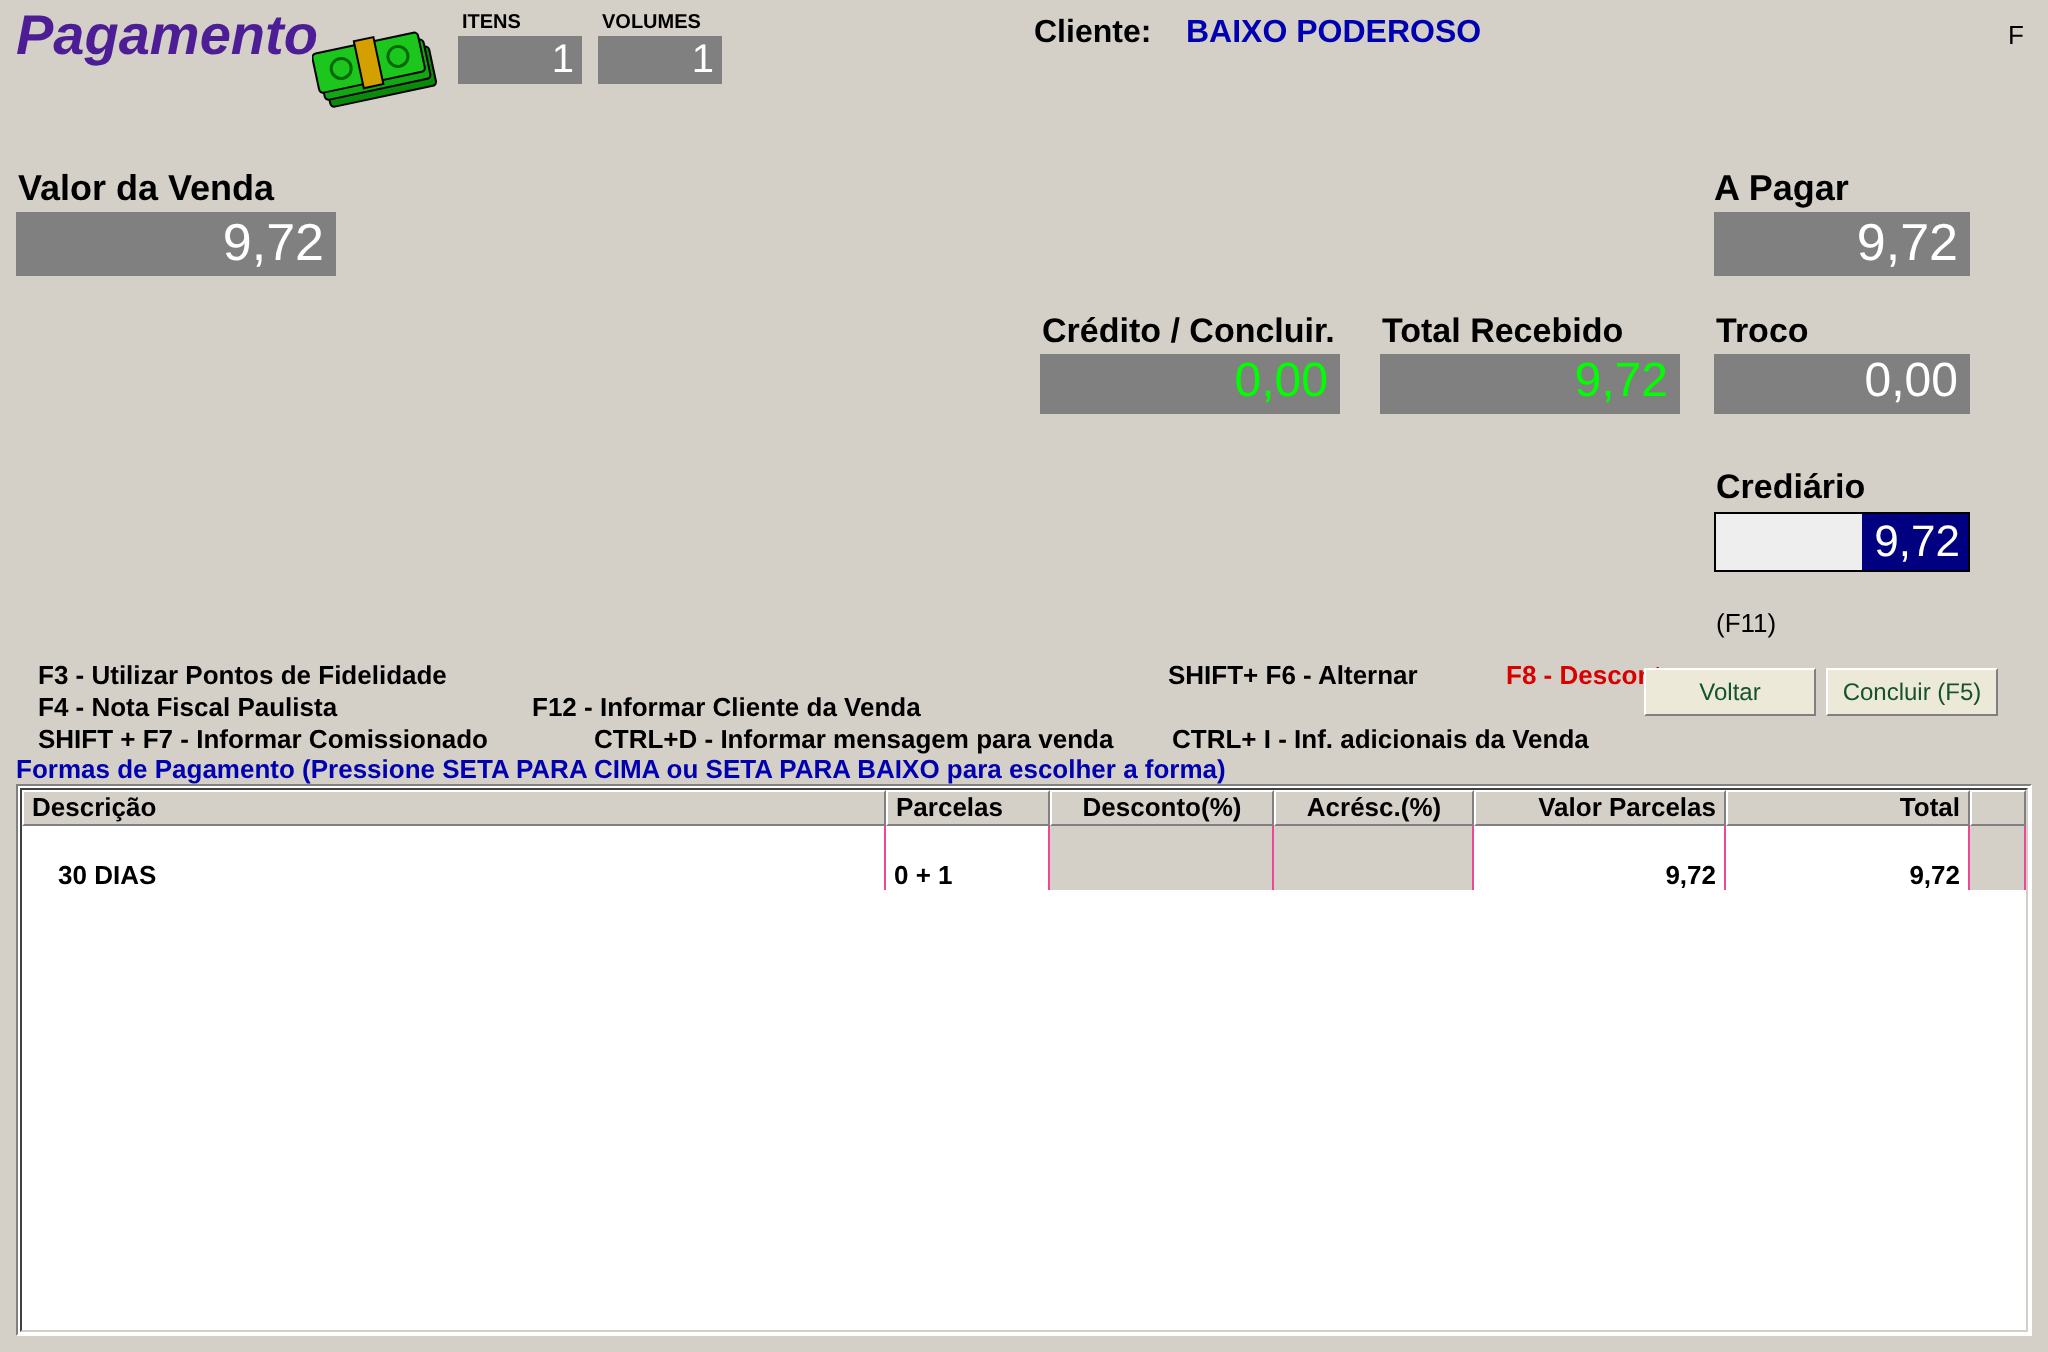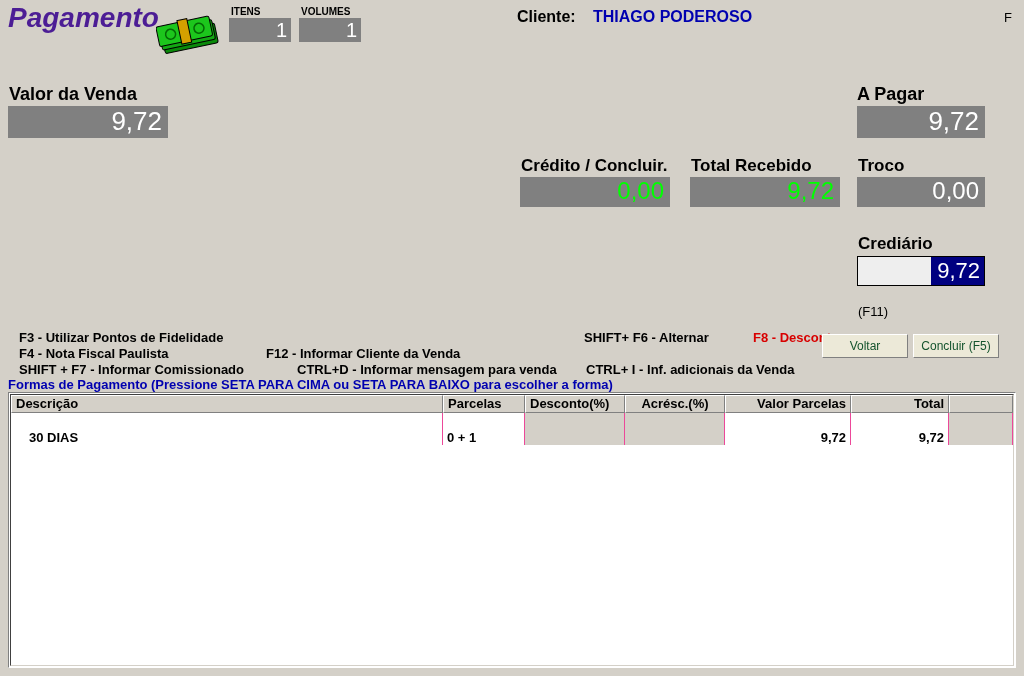--- a/index.html
+++ b/index.html
@@ -167,24 +167,24 @@
     font-weight: bold;
     padding: 16px 4px;
     border-right: 1px solid #ec4899;
     line-height: 18px;
     white-space: nowrap;
   }
   .td.shaded { background: #d4d0c8; }
   .td.right { text-align: right; }
   .col-desc { width: 432px; }
   .col-parc { width: 82px; }
-  .col-desc2 { width: 100px; }
+  .col-desc2 { width: 112px; text-align: center;}
   .col-acr  { width: 100px; text-align: center;}
   .col-valp { width: 126px; text-align: right;}
-  .col-tot  { width: 98px; text-align: right;}
+  .col-tot  { width: 122px; text-align: right;}
   .col-last { width: 44px; flex: 1; }
   .td.col-last { background: #d4d0c8 !important; }
 </style>
 </head>
 <body>
 
 <div class="title">Pagamento</div>
 
 <div class="money-icon">
   <svg width="70" height="40" viewBox="0 0 70 40">
@@ -199,21 +199,21 @@
   </svg>
 </div>
 
 <div class="small-label" style="left:231px; top:6px;">ITENS</div>
 <div class="small-box" style="left:229px; top:18px;">1</div>
 
 <div class="small-label" style="left:301px; top:6px;">VOLUMES</div>
 <div class="small-box" style="left:299px; top:18px;">1</div>
 
 <div class="client-label">Cliente:</div>
-<div class="client-name">THIAGO PODEROSO</div>
+<div class="client-name">BAIXO PODEROSO</div>
 
 <div class="top-right-f">F</div>
 
 <div class="heading" style="left:9px; top:84px;">Valor da Venda</div>
 <div class="gray-box white" style="left:8px; top:106px; width:160px; height:32px; font-size:26px; line-height:30px;">9,72</div>
 
 <div class="heading" style="left:857px; top:84px;">A Pagar</div>
 <div class="gray-box white" style="left:857px; top:106px; width:128px; height:32px; font-size:26px; line-height:30px;">9,72</div>
 
 <div class="heading" style="left:521px; top:156px; font-size:17px;">Crédito / Concluir.</div>

